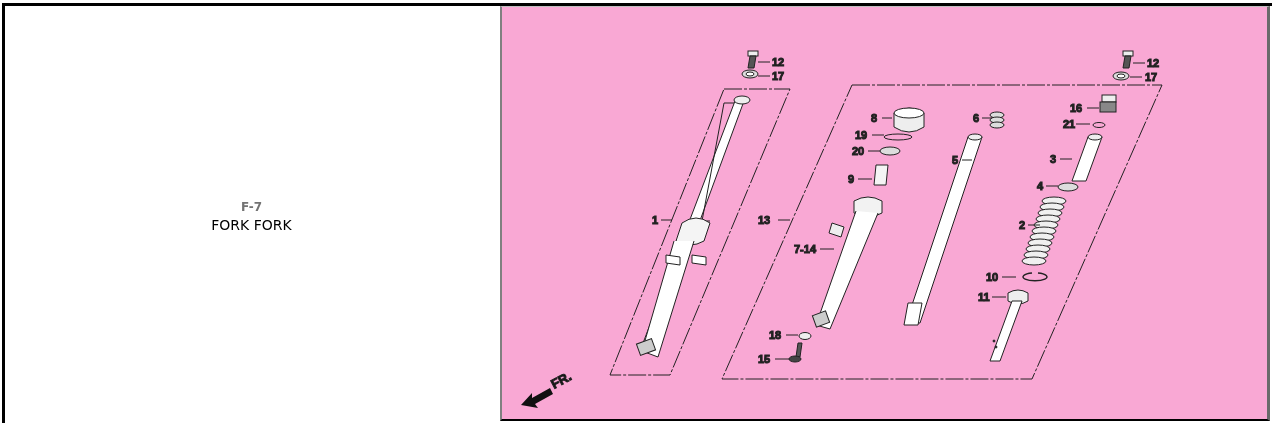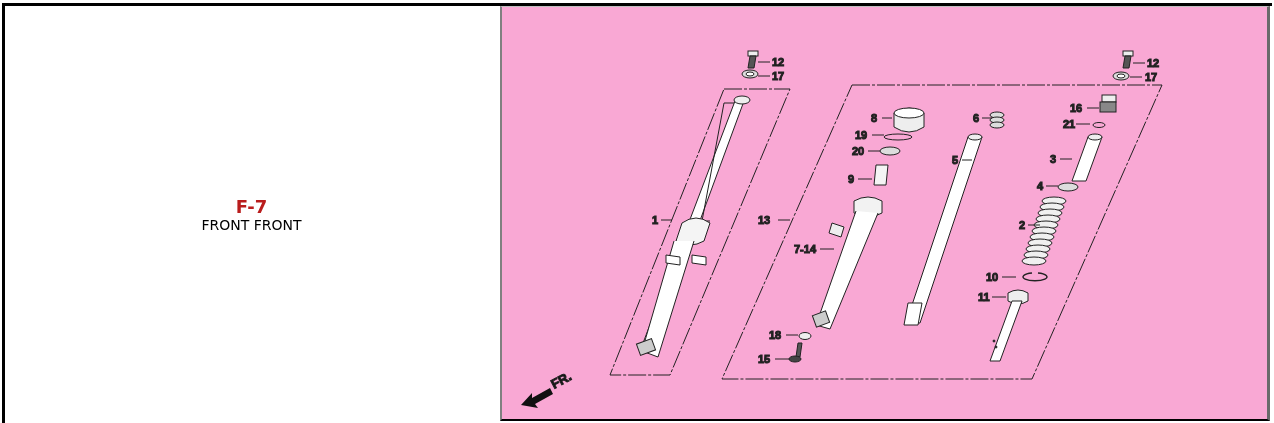--- a/index.html
+++ b/index.html
@@ -5,40 +5,40 @@
     html, body { margin: 0; padding: 0; background: #ffffff; }
     body { width: 1274px; height: 423px; overflow: hidden; position: relative; font-family: "DejaVu Sans", sans-serif; }
     .frame {
       position: absolute; left: 2px; top: 3px; width: 1270px; height: 420px;
       border-top: 3px solid #000; border-left: 3px solid #000; box-sizing: border-box;
     }
     .caption-cell {
       position: absolute; left: 5px; top: 6px; width: 493px; height: 417px;
       display: flex; flex-direction: column; align-items: center; justify-content: center;
     }
-    .caption-code { font-weight: bold; font-size: 18px; line-height: 20px; color: #b91c1c; }
+    .caption-code { font-weight: bold; font-size: 12px; line-height: 20px; color: #737373; }
     .caption-name { font-size: 14px; line-height: 16px; color: #000; }
     .image-cell {
       position: absolute; left: 500px; top: 6px; width: 770px; height: 415px;
       border-left: 2px solid #808080; border-top: 1px solid #c0c0c0;
       border-right: 3px solid #6a6a6a; border-bottom: 2px solid #000;
       box-sizing: border-box; background: #f9a8d4;
     }
     svg { position: absolute; left: 0; top: 0; }
     .lbl { font-family: "Liberation Sans", sans-serif; font-size: 11px; font-weight: bold; fill: #222; }
     .fr { font-family: "Liberation Sans", sans-serif; font-size: 13px; font-weight: bold; fill: #111; }
   </style>
 </head>
 <body>
 
 <div class="frame"></div>
 
 <div class="caption-cell">
   <div class="caption-code">F-7</div>
-  <div class="caption-name">FRONT FRONT</div>
+  <div class="caption-name">FORK FORK</div>
 </div>
 
 <div class="image-cell">
   <svg width="770" height="415" viewBox="500 6 770 415" stroke="#222" fill="none" stroke-width="1">
 
     <polygon points="722,88 788,88 668,374 608,374" stroke-dasharray="18,2,3,2"></polygon>
 
     <polygon points="850,84 1160,84 1030,378 720,378" stroke-dasharray="18,2,3,2"></polygon>
 
     <g>

